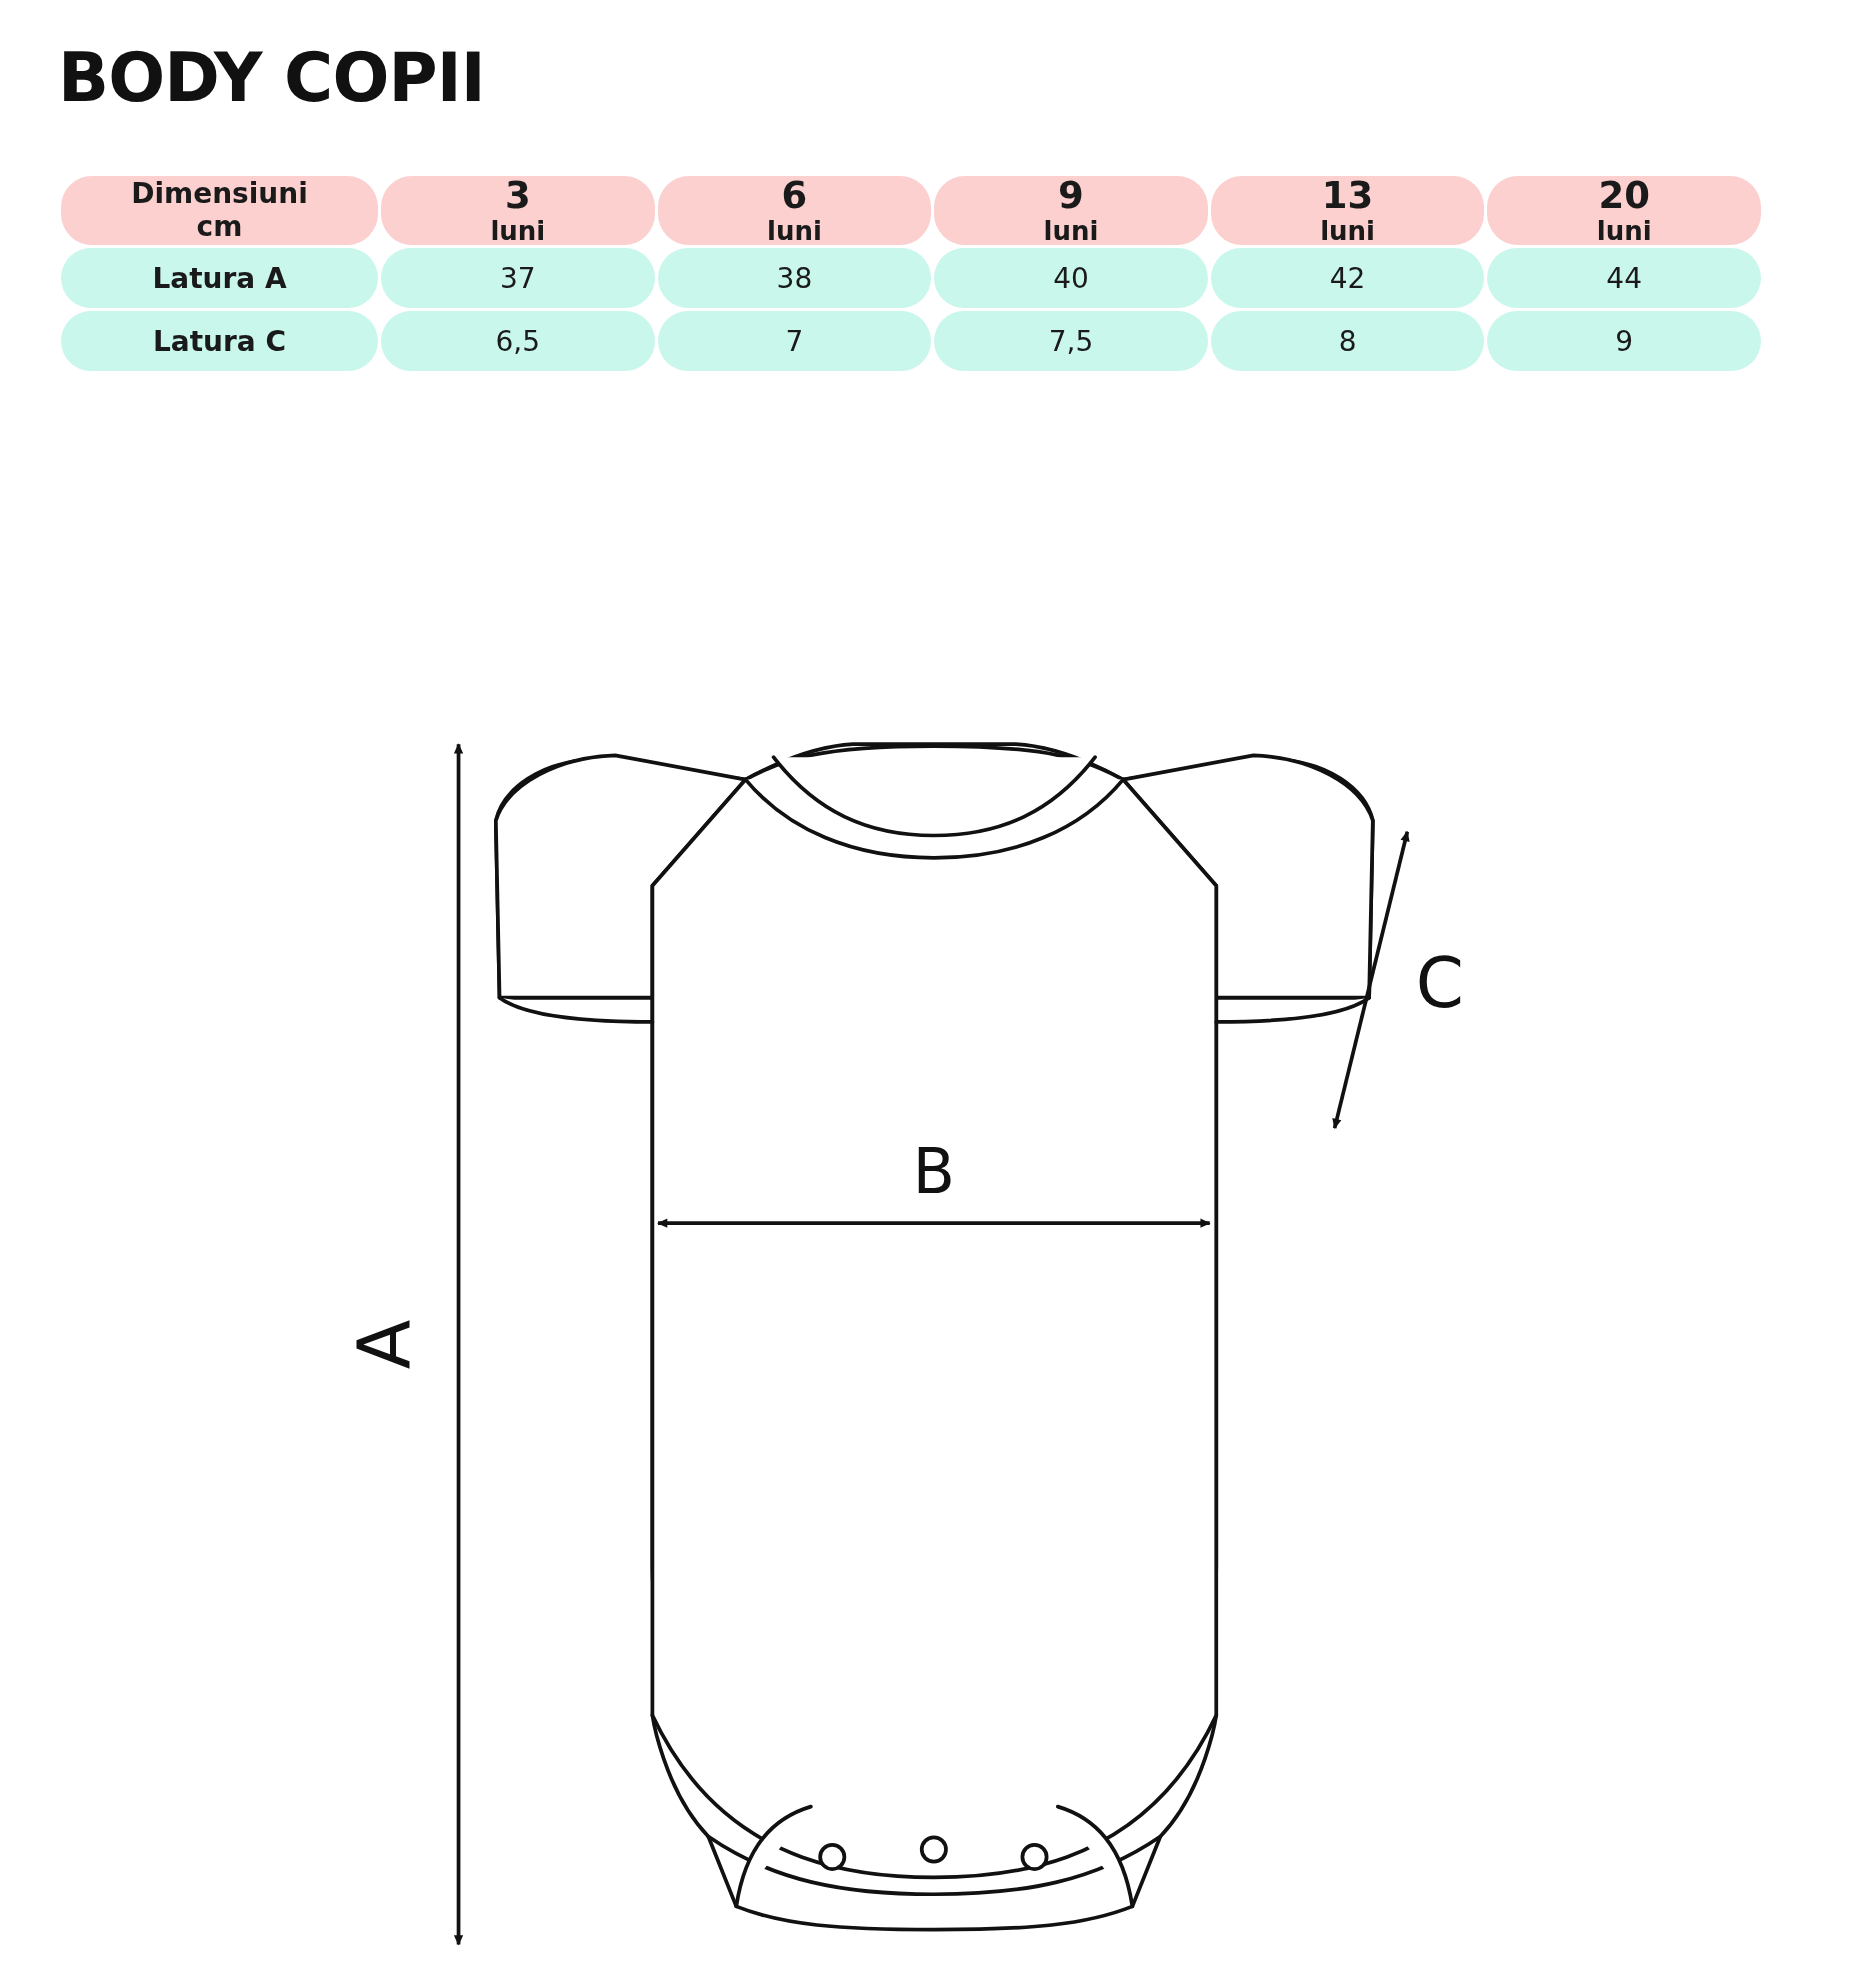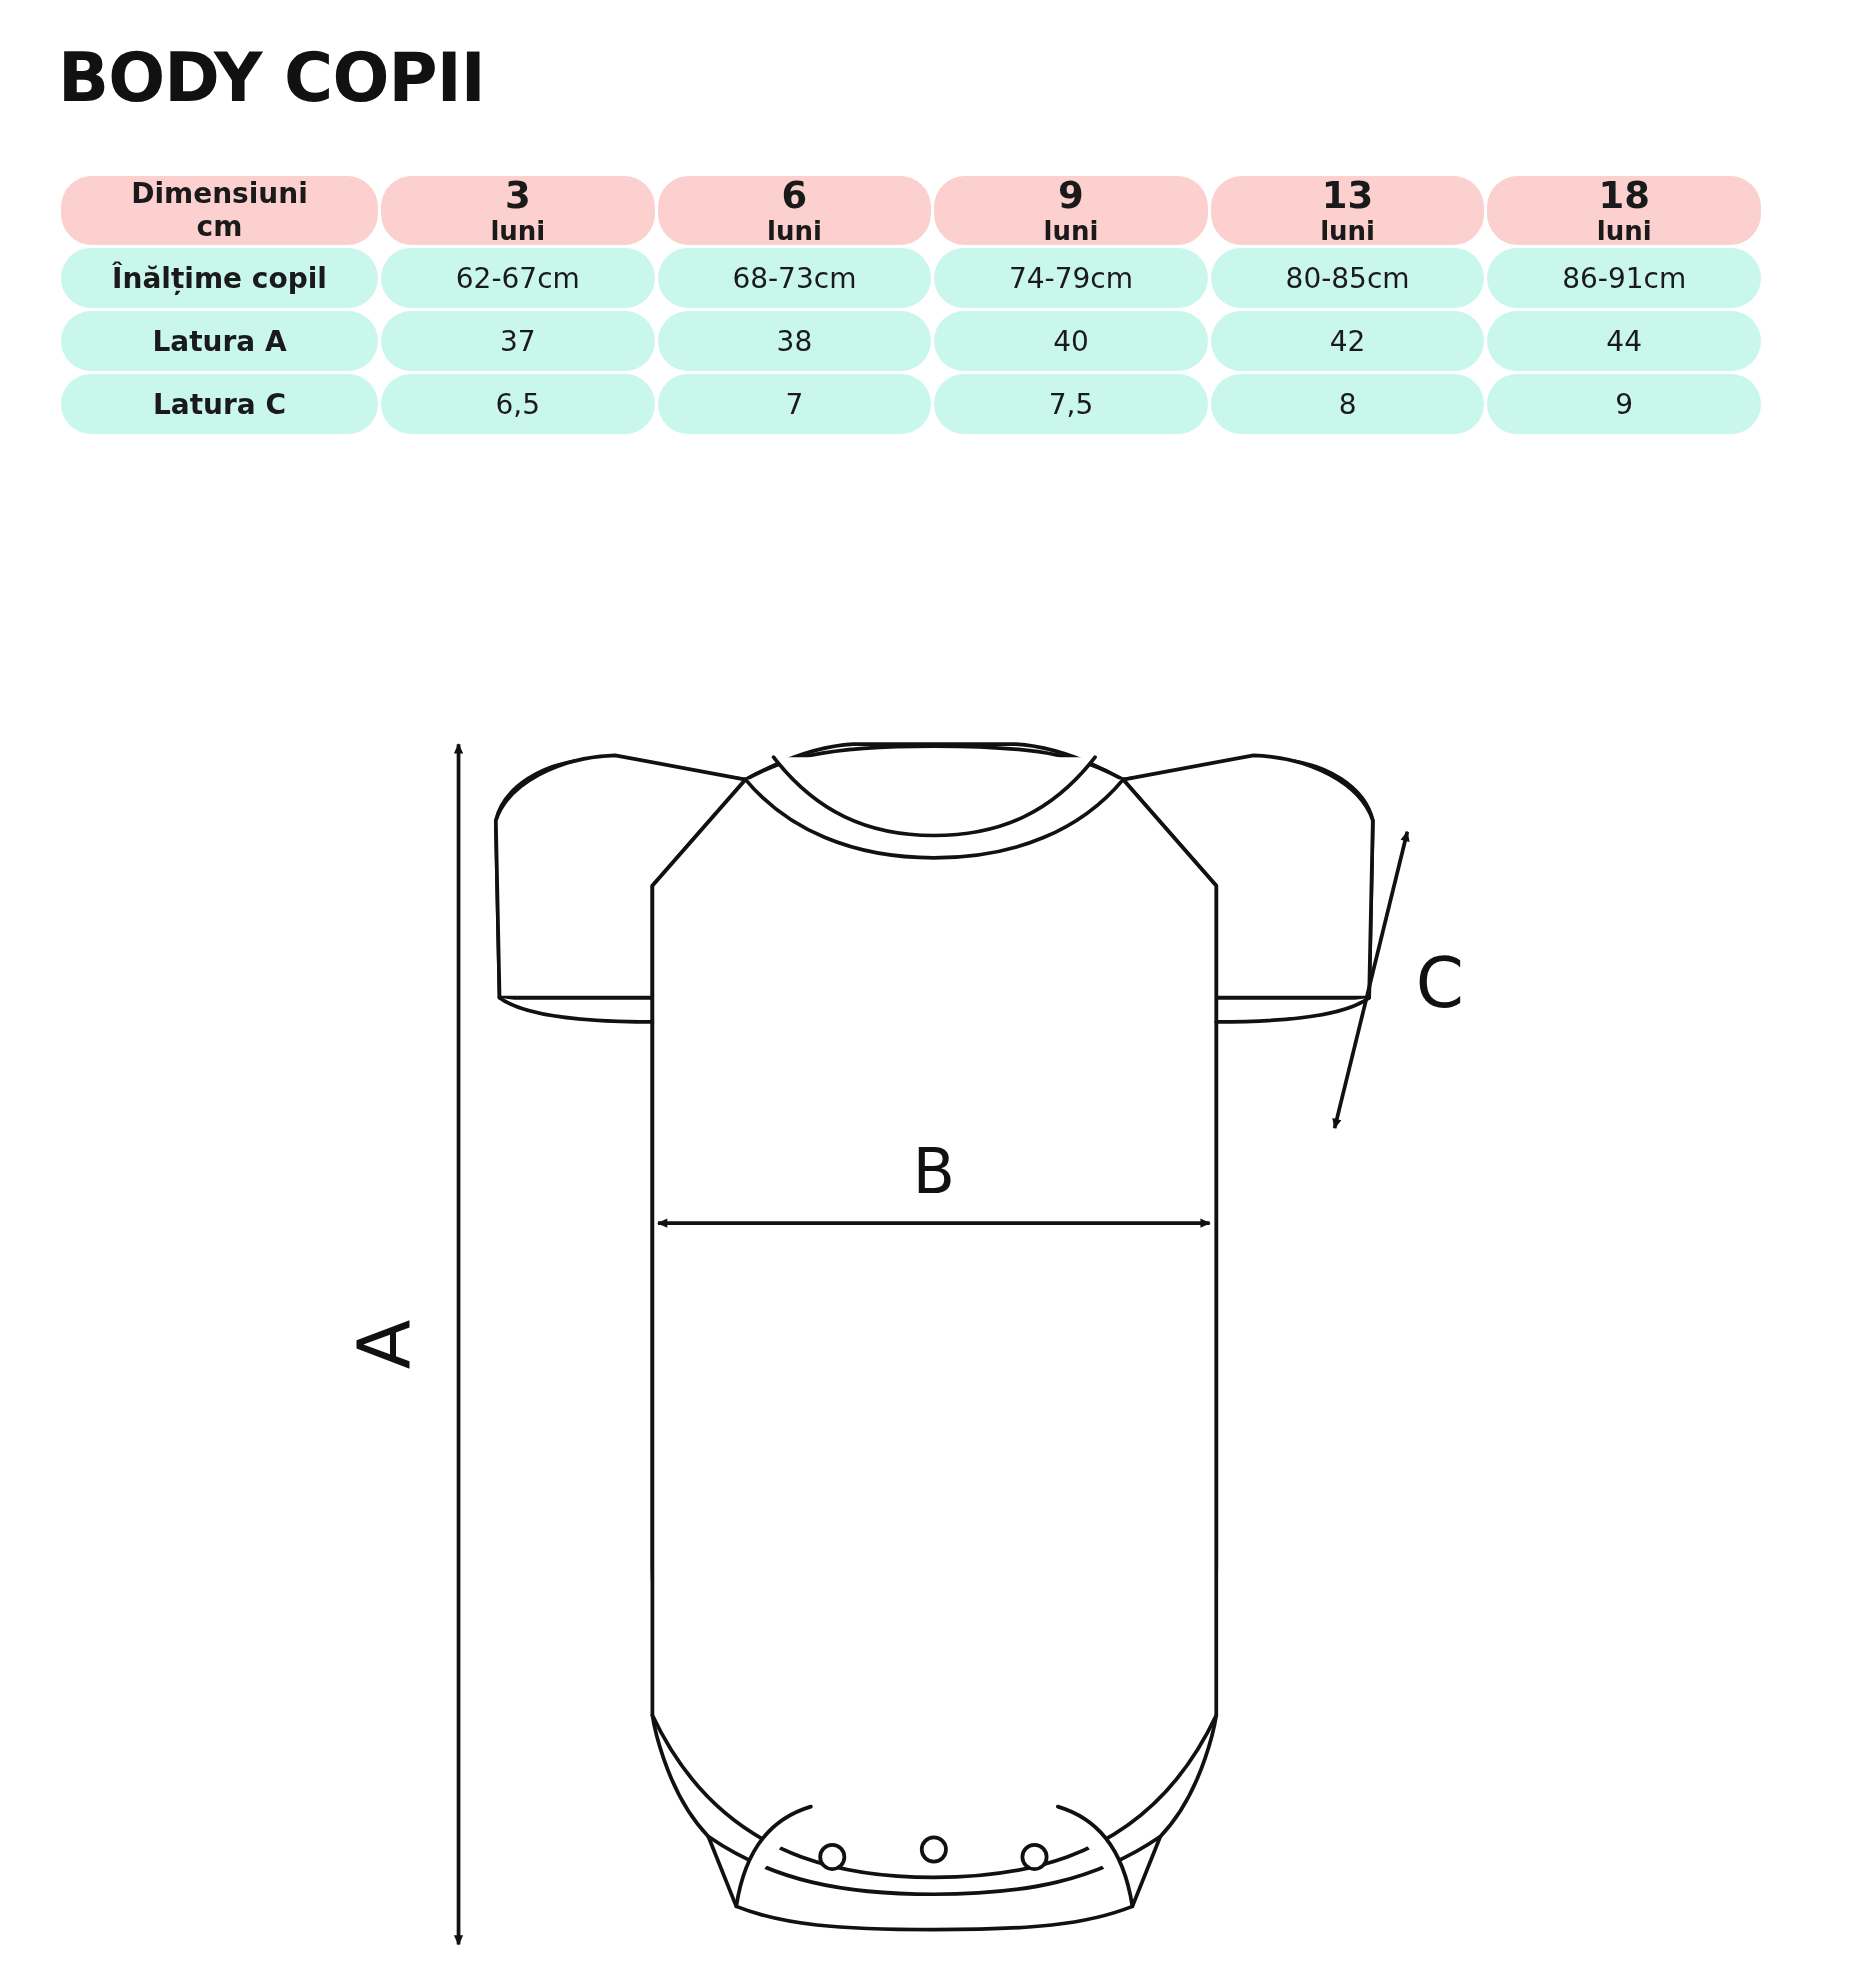--- a/index.html
+++ b/index.html
@@ -121,33 +121,25 @@
         </td>
         <td class="head-size">
           <span class="num">9</span>
           <span class="unit">luni</span>
         </td>
         <td class="head-size">
           <span class="num">13</span>
           <span class="unit">luni</span>
         </td>
         <td class="head-size">
-          <span class="num">18</span>
+          <span class="num">20</span>
           <span class="unit">luni</span>
         </td>
       </tr>
 
-      <tr>
-        <td class="row-label">Înălțime copil</td>
-        <td class="cell">62-67cm</td>
-        <td class="cell">68-73cm</td>
-        <td class="cell">74-79cm</td>
-        <td class="cell">80-85cm</td>
-        <td class="cell">86-91cm</td>
-      </tr>
 
       <tr>
         <td class="row-label">Latura A</td>
         <td class="cell">37</td>
         <td class="cell">38</td>
         <td class="cell">40</td>
         <td class="cell">42</td>
         <td class="cell">44</td>
       </tr>
 

